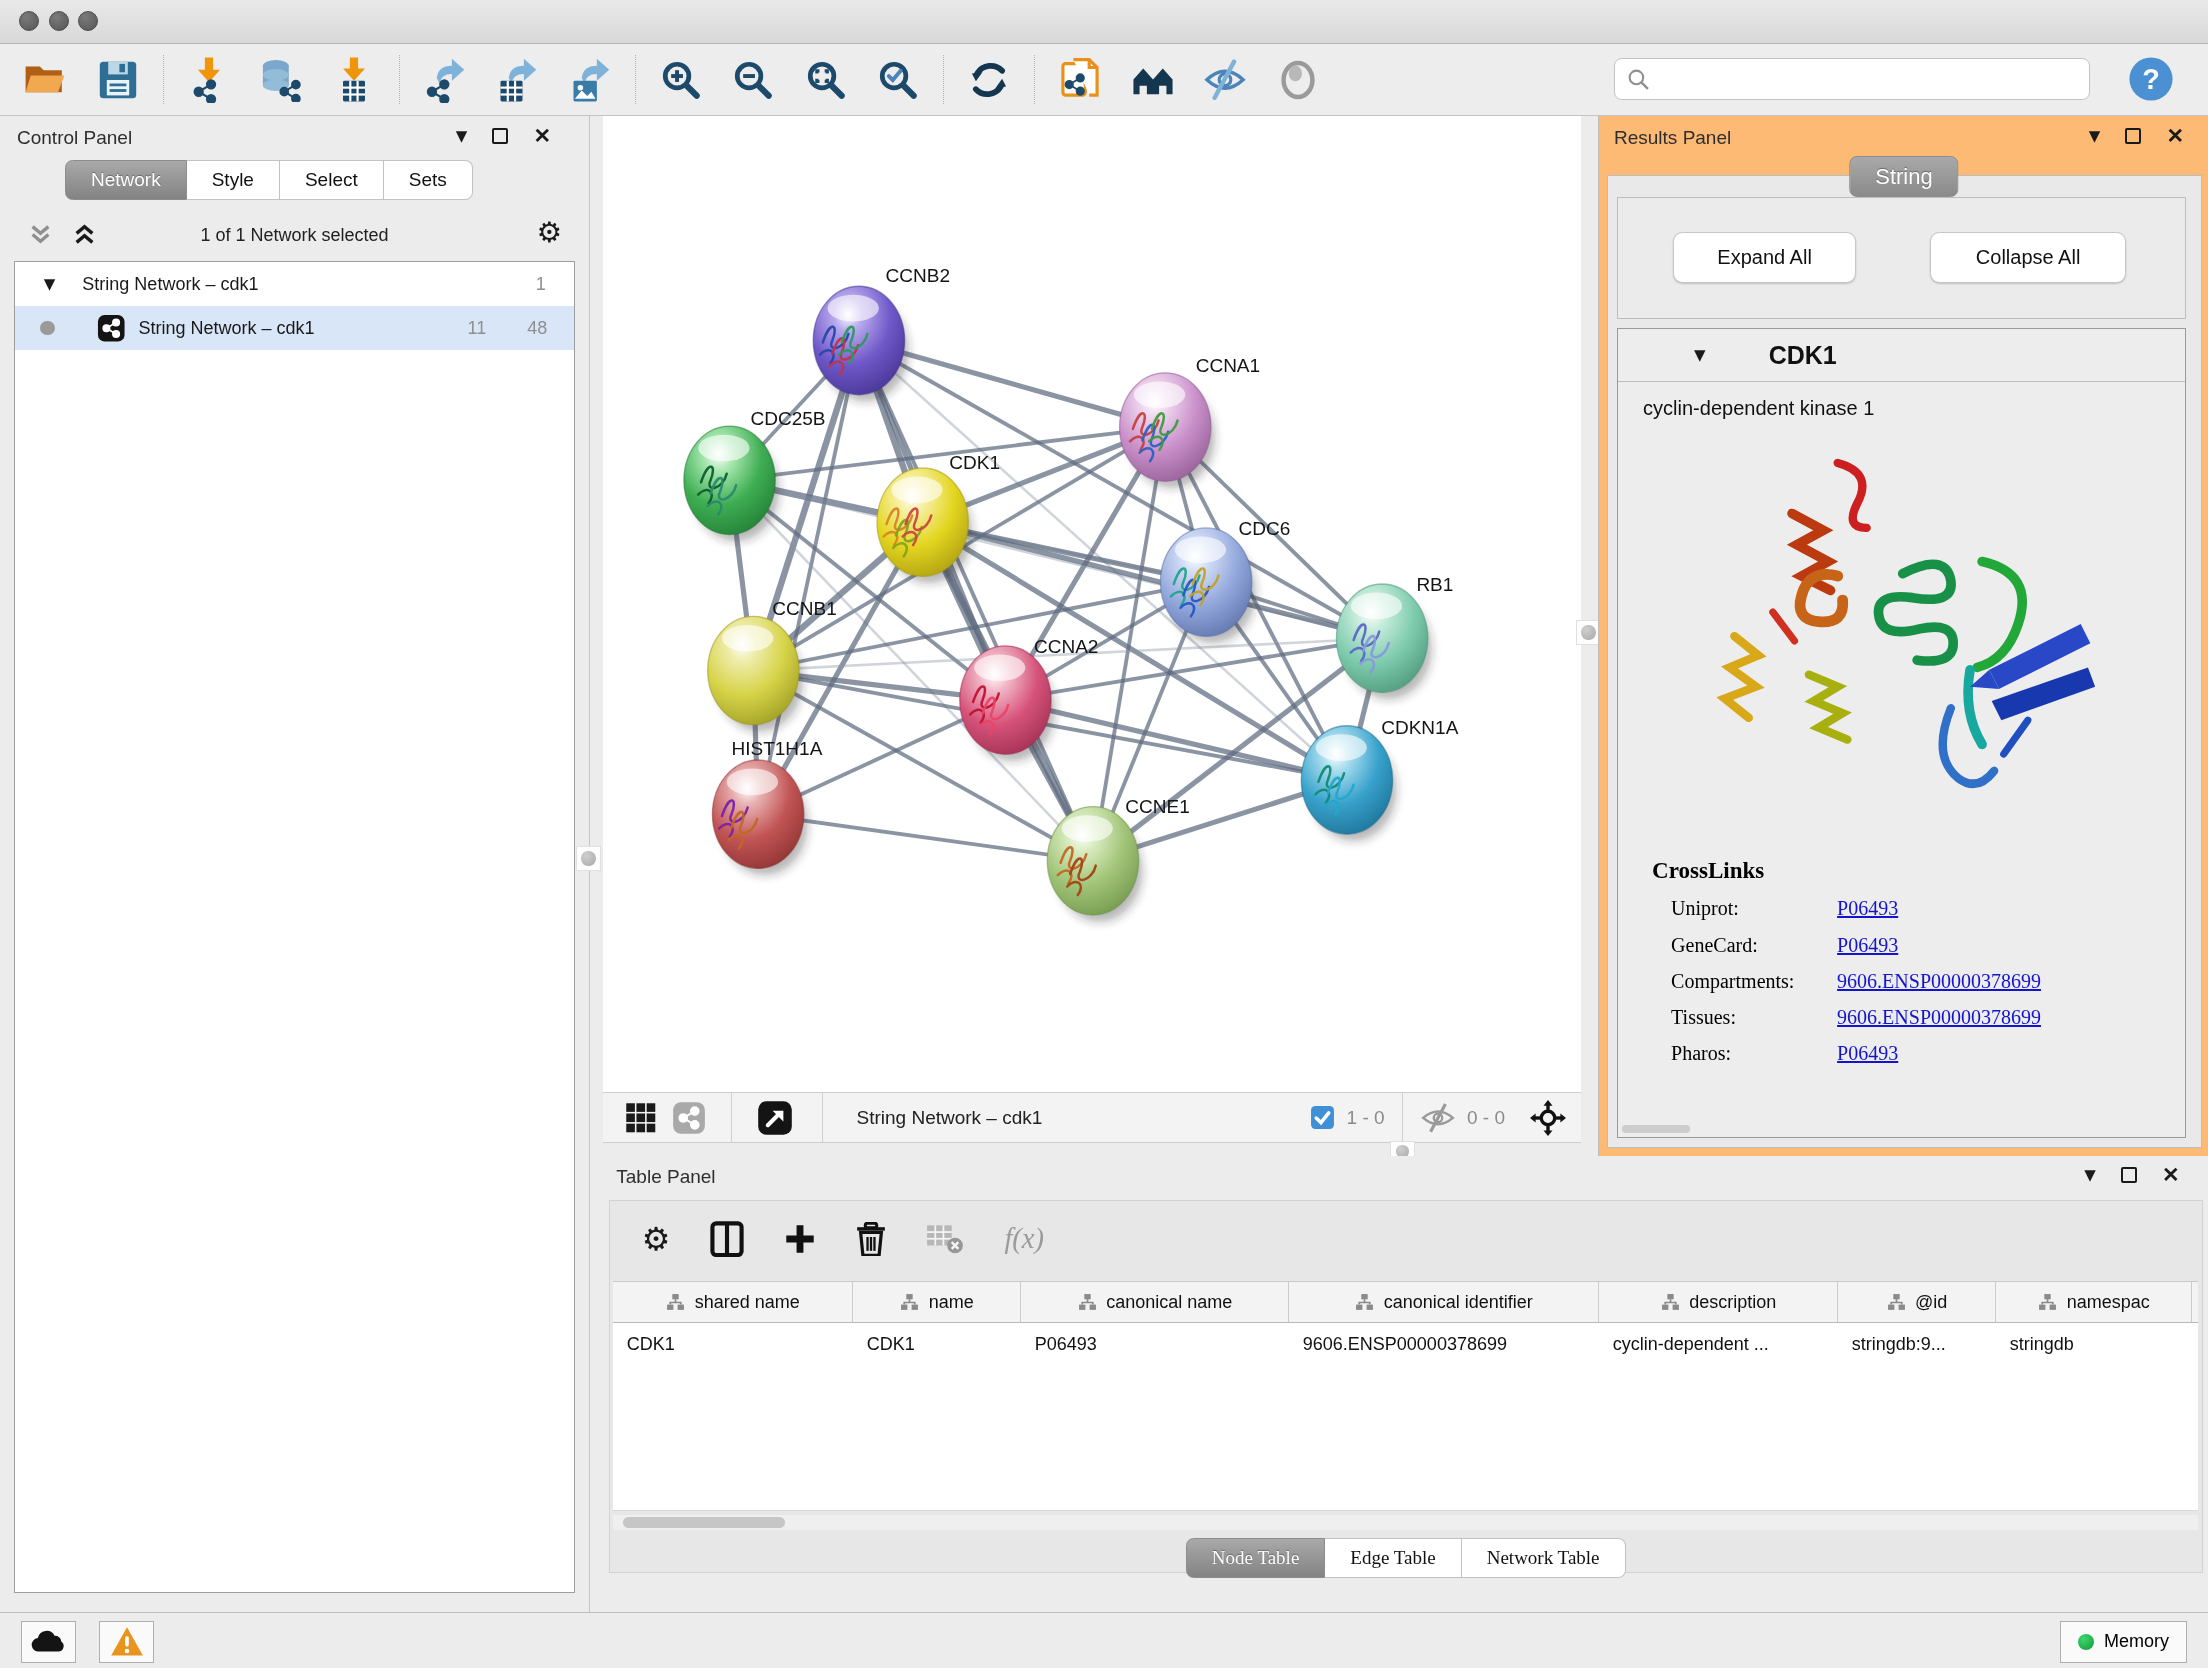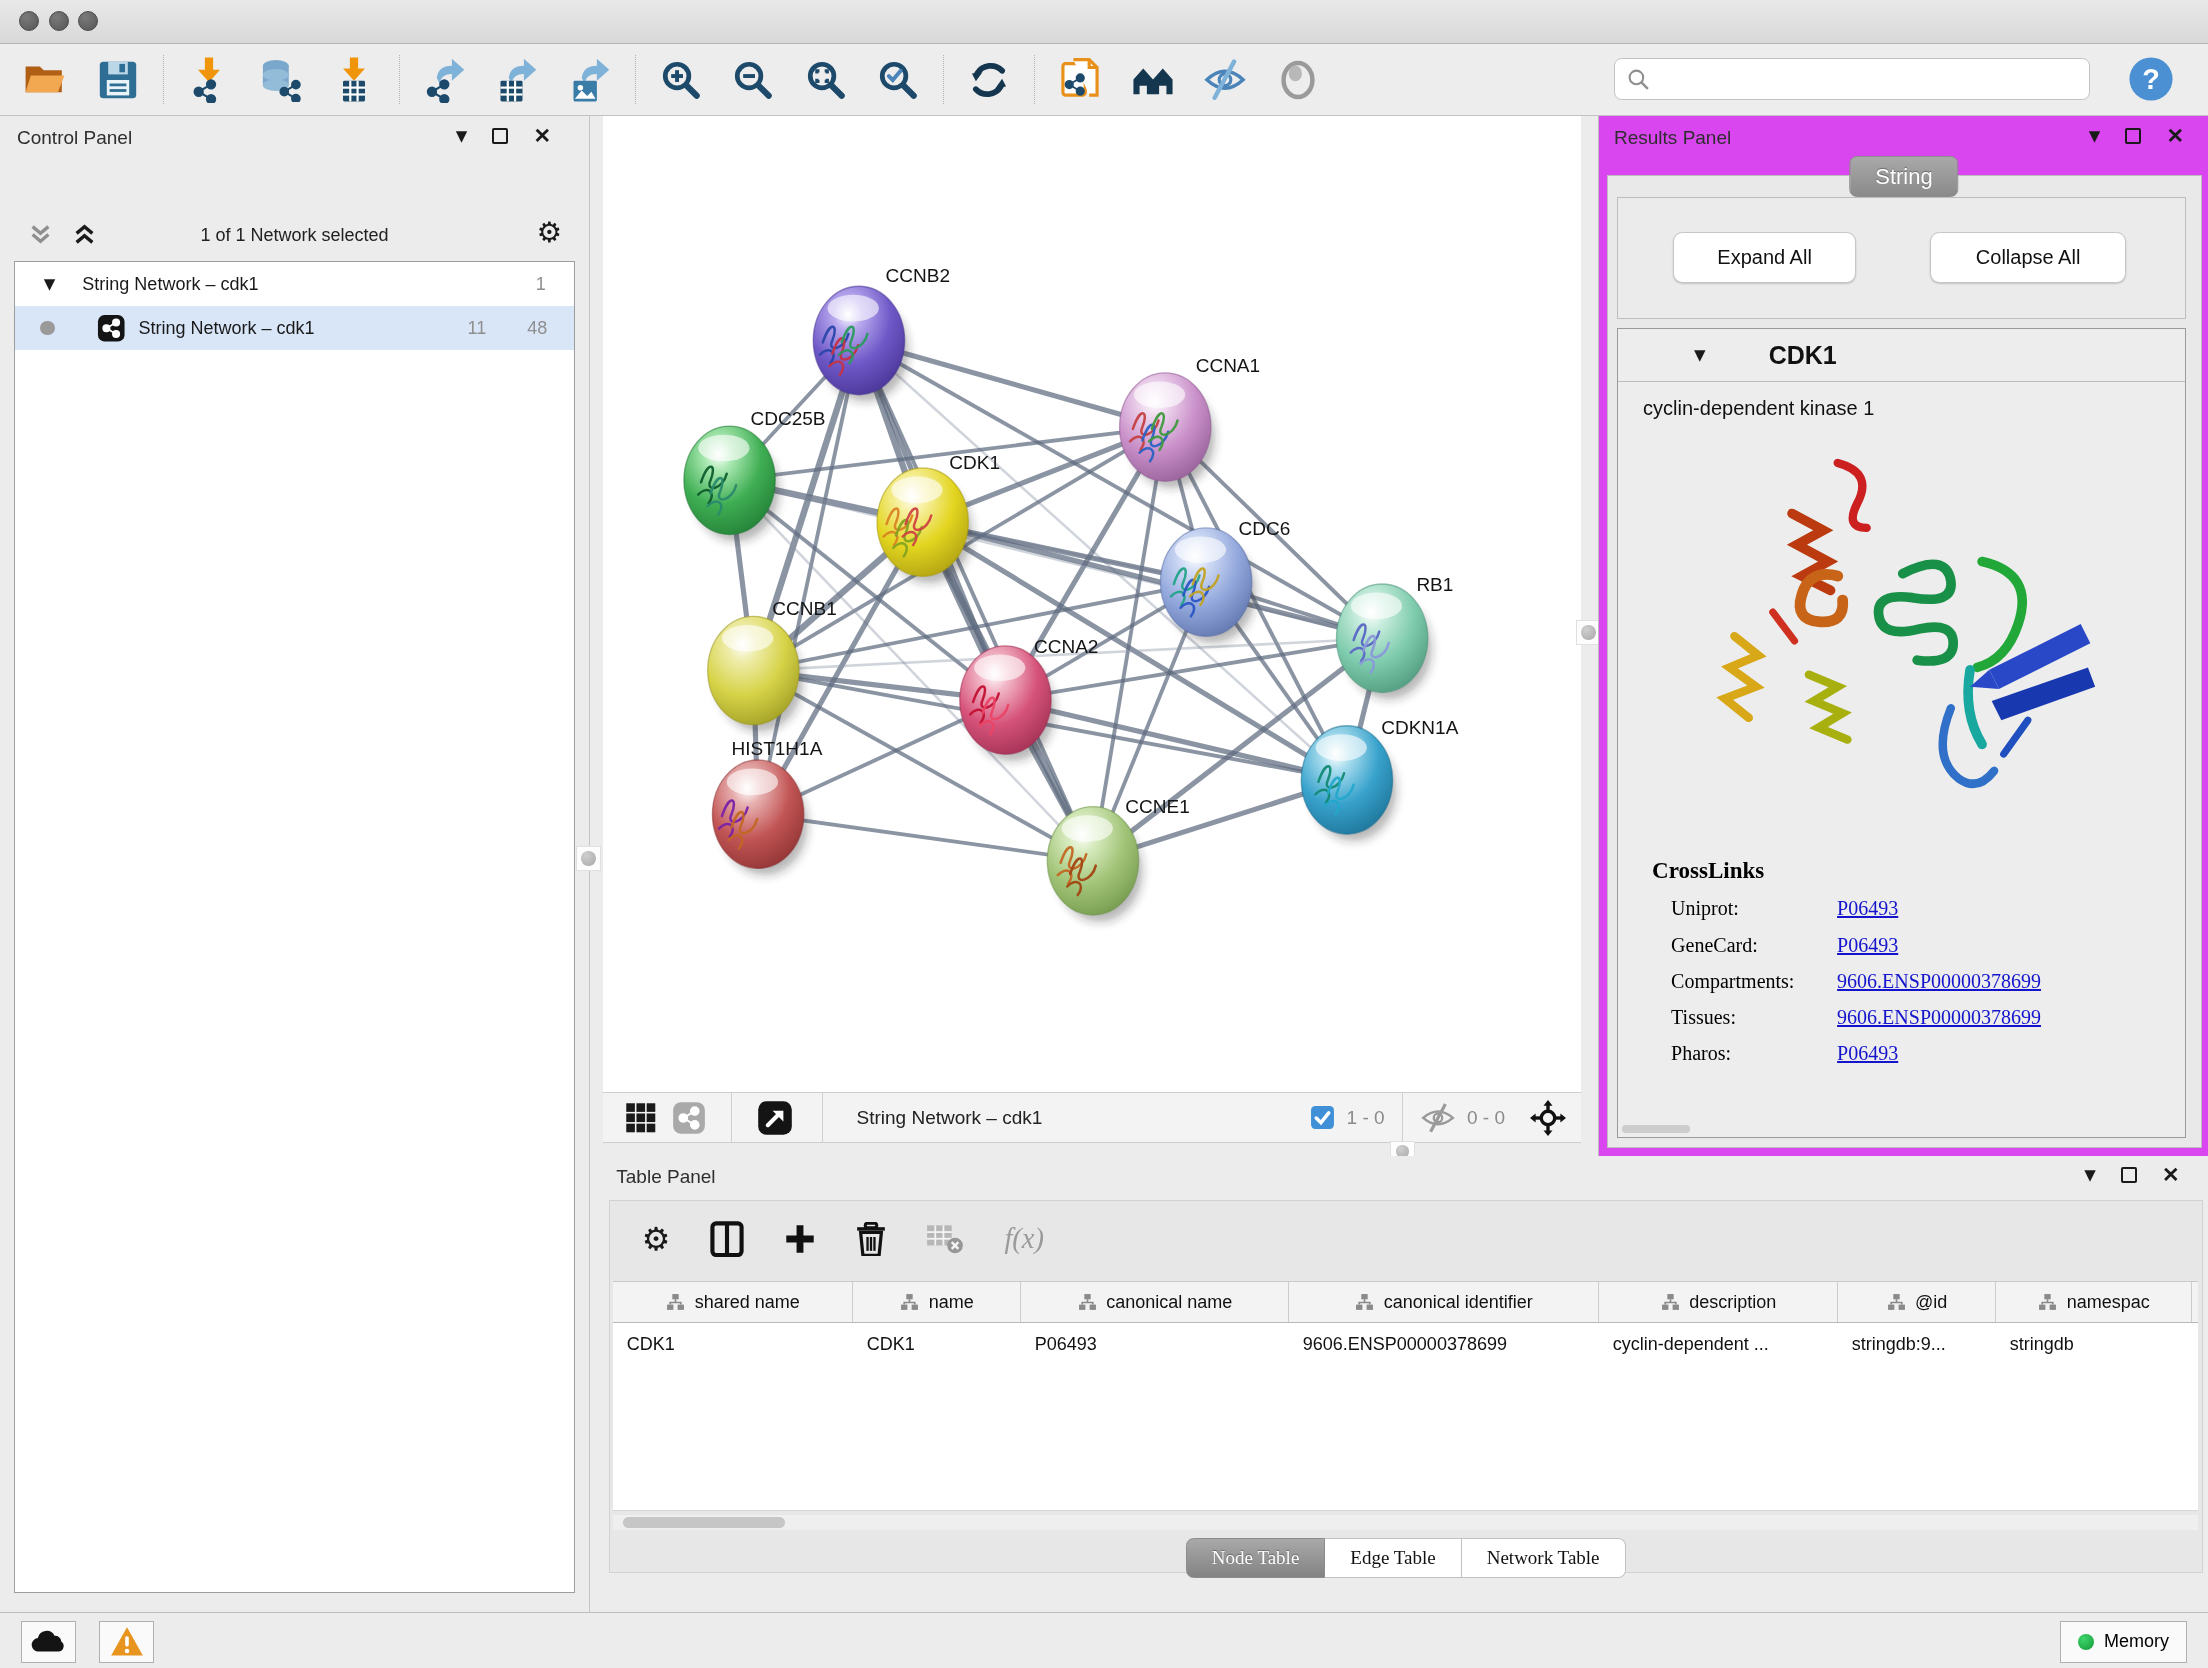--- a/index.html
+++ b/index.html
@@ -58,21 +58,21 @@
   .net-bar { position:absolute; left:603px; top:1092px; width:978px; height:51px; background:#f3f3f3;
     border-top:1px solid #cdcdcd; border-bottom:1px solid #cdcdcd; display:flex; align-items:center; }
   .nb-sep { width:0; height:51px; border-left:1px solid #cfcfcf; }
   .nb-title { font-size:19px; color:#222; }
   .nb-counts { font-size:19px; color:#8a8a8a; }
 
   .split-handle { position:absolute; width:25px; height:25px; background:#fdfdfd; border:1px solid #e0e0e0; display:flex; align-items:center; justify-content:center; }
   .split-dot { width:14.3px; height:14.3px; border-radius:50%; background:radial-gradient(circle at 35% 30%, #cfcfcf, #a8a8a8); }
 
   
-  .results-panel { position:absolute; left:1598px; top:116px; width:611px; height:1040px; background:#d946ef; border-left:1px solid #bdbdbd; }
+  .results-panel { position:absolute; left:1598px; top:116px; width:611px; height:1040px; background:#fdba74; border-left:1px solid #bdbdbd; }
   .rp-head { position:absolute; left:15px; top:11.4px; }
   .rp-tab { position:absolute; left:50%; transform:translateX(-50%); top:40px; z-index:2;
     padding:6.7px 25px; font-size:22px; color:#fff; text-shadow:0 -1px 1px rgba(0,0,0,.35);
     background:linear-gradient(#a9a9a9,#8a8a8a); border:1px solid #8d8d8d; border-radius:7.6px; }
   .rp-box { position:absolute; left:7.6px; top:59px; width:595px; height:973px; background:#e9e9e9; border:1px solid #bdbdbd; }
   .rp-expbox { position:absolute; left:9.5px; top:21px; width:569px; height:122px; background:#ebebeb; border:1px solid #bdbdbd; }
   .rp-btn { position:absolute; top:34px; height:51px; background:#fff; border:1px solid #c6c6c6; border-radius:9.5px;
     font-size:20px; color:#111; display:flex; align-items:center; justify-content:center; box-shadow:0 1px 1.9px rgba(0,0,0,.18); }
   .gene-box { position:absolute; left:9.5px; top:152px; width:569px; height:810px; background:#ededed; border:1.9px solid #9a9a9a; }
   .gene-head { height:53px; border-bottom:1px solid #bcbcbc; display:flex; align-items:center; }
@@ -331,20 +331,26 @@
       </div>
   </div>
 
   <div class="control-panel">
     <div class="cp-head panel-title">Control Panel</div>
     <div class="panel-controls" style="right:38px; top:11.4px;">
       <span class="pc-tri">▼</span>
       <span class="pc-box"></span>
       <span class="pc-x">✕</span>
     </div>
+    <div class="cp-tabs seg-tabs" id="cp-tabs">
+        <div class="seg-tab sel">Network</div>
+        <div class="seg-tab">Style</div>
+        <div class="seg-tab">Select</div>
+        <div class="seg-tab">Sets</div>
+      </div>
     <div class="cp-subhead">
       <div class="cp-chevs">
         <span id="chev-dd">
             <svg viewBox="0 0 24 24" width="27">
               <g stroke="#8f8f8f" stroke-width="3" fill="none">
                 <path d="M5 5 l7 6 7-6"></path>
                 <path d="M5 12 l7 6 7-6"></path>
               </g>
             </svg>
           </span>

